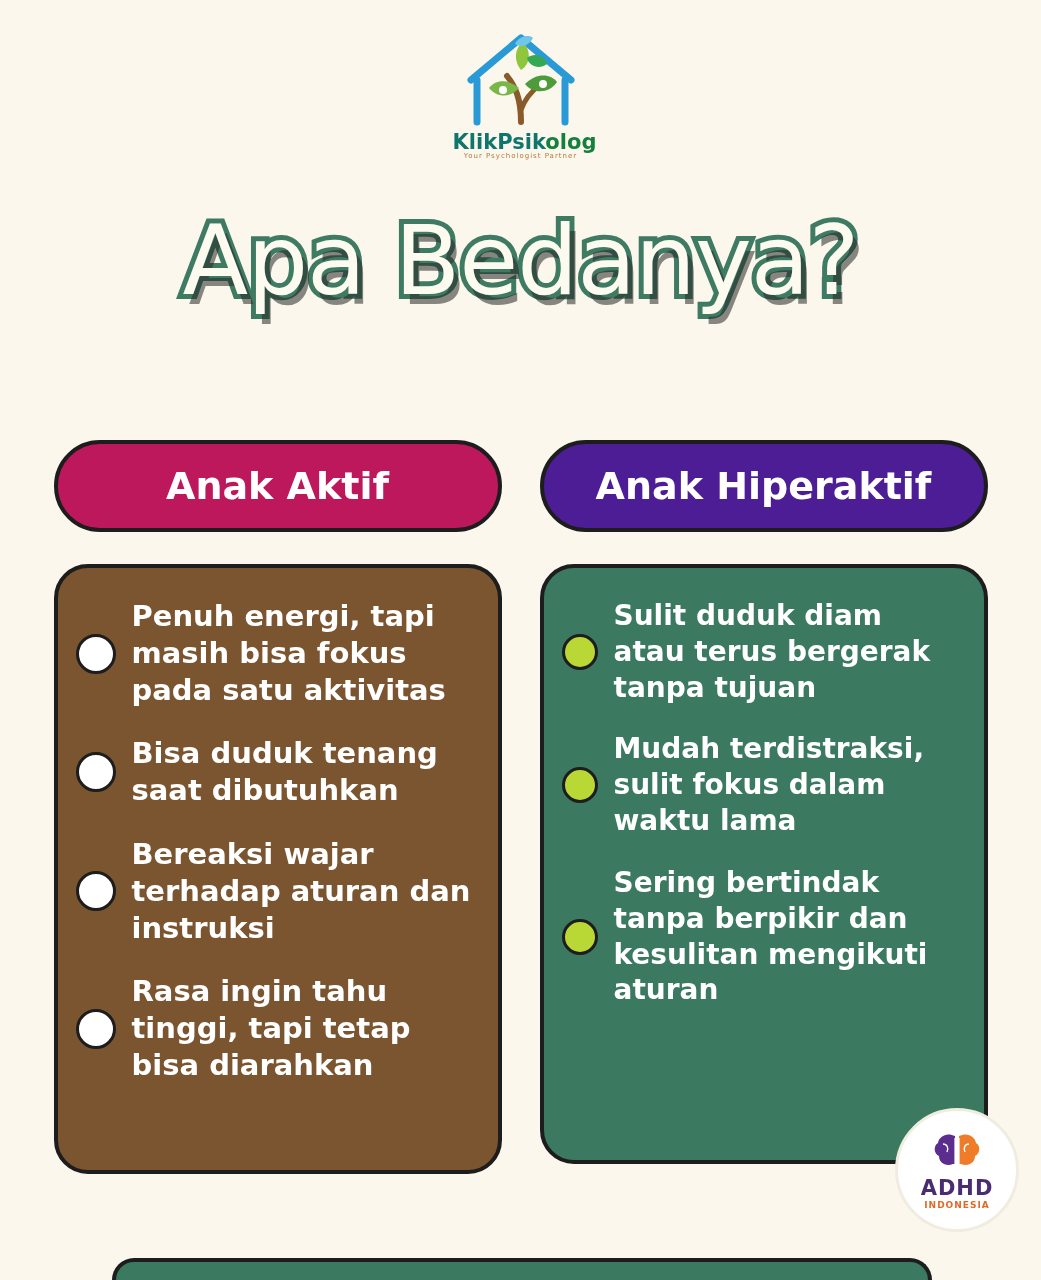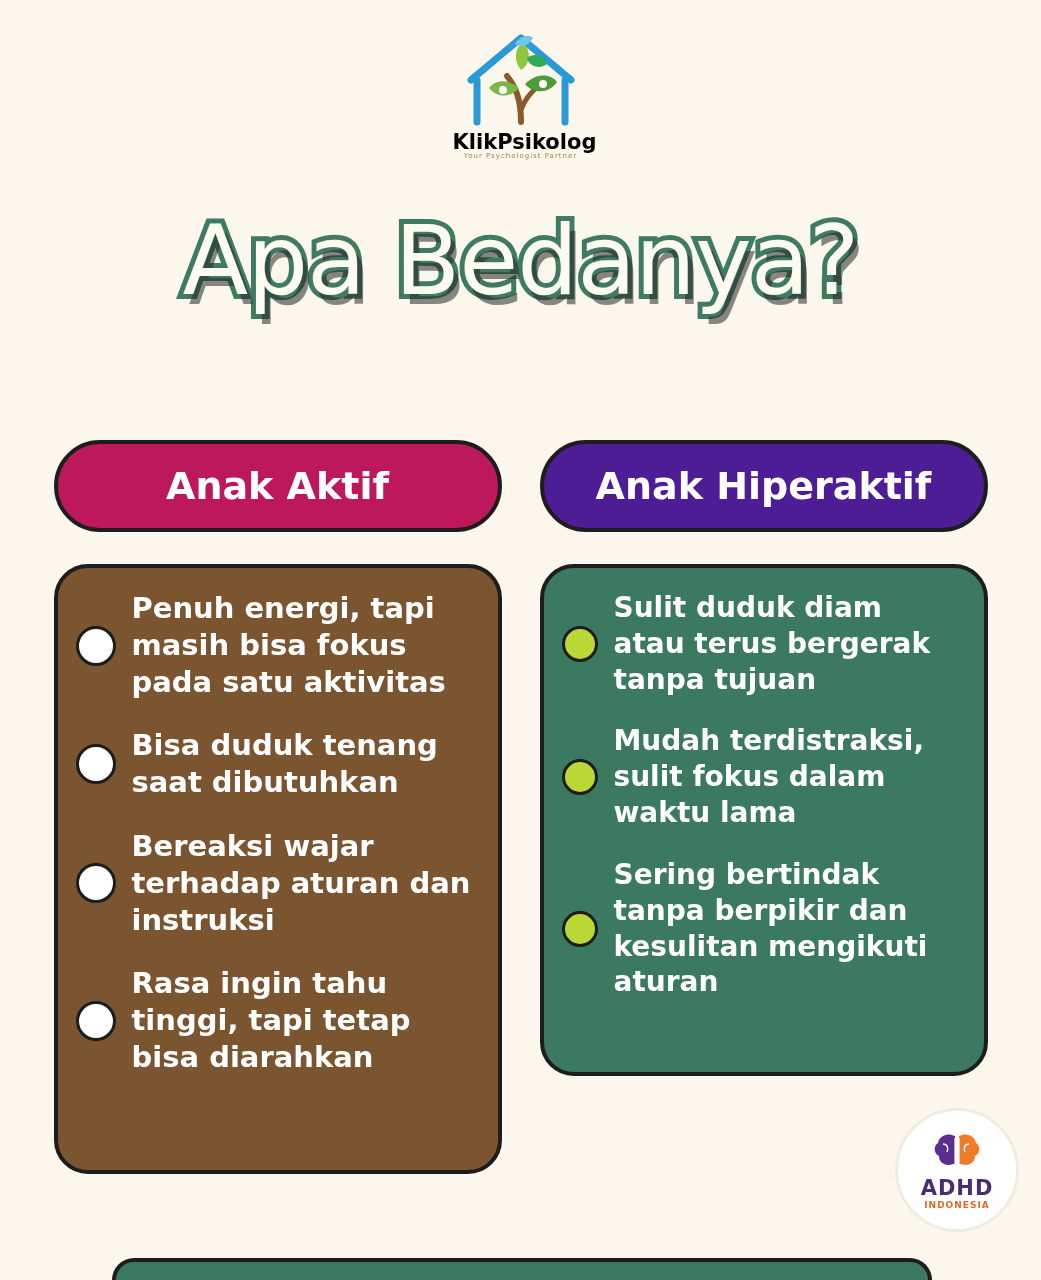--- a/index.html
+++ b/index.html
@@ -32,22 +32,22 @@
     width: 160px;
     height: 118px;
   }
   .logo-text {
     margin-top: -6px;
     font-family: "DejaVu Sans", sans-serif;
     font-size: 21px;
     font-weight: bold;
     letter-spacing: 0px;
   }
-  .logo-text .k1 { color: #000000; margin-left: 8px; }
-  .logo-text .k2 { color: #000000; }
+  .logo-text .k1 { color: #0f766e; margin-left: 8px; }
+  .logo-text .k2 { color: #15803d; }
   .logo-sub {
     font-size: 7px;
     color: #b07a3a;
     letter-spacing: 1px;
     text-align: left;
     margin-top: -2px;
   }
 
   
   .headline {
@@ -92,24 +92,24 @@
     box-sizing: border-box;
   }
   .pill.brown { background: #be185d; }
   .pill.green { background: #4c1d95; }
 
   .panel {
     margin-top: 32px;
     border-radius: 34px;
     border: 4px solid #1d1d1d;
     box-sizing: border-box;
-    padding: 22px 26px 34px 18px;
+    padding: 30px 26px 34px 18px;
   }
   .panel.brown { background: #7b5530; height: 610px; }
-  .panel.green { background: #3b7a60; height: 512px; }
+  .panel.green { background: #3b7a60; height: 600px; }
 
   .item {
     display: flex;
     align-items: center;
     margin-bottom: 26px;
   }
   .item:last-child { margin-bottom: 0; }
 
   .bullet {
     flex: 0 0 auto;

